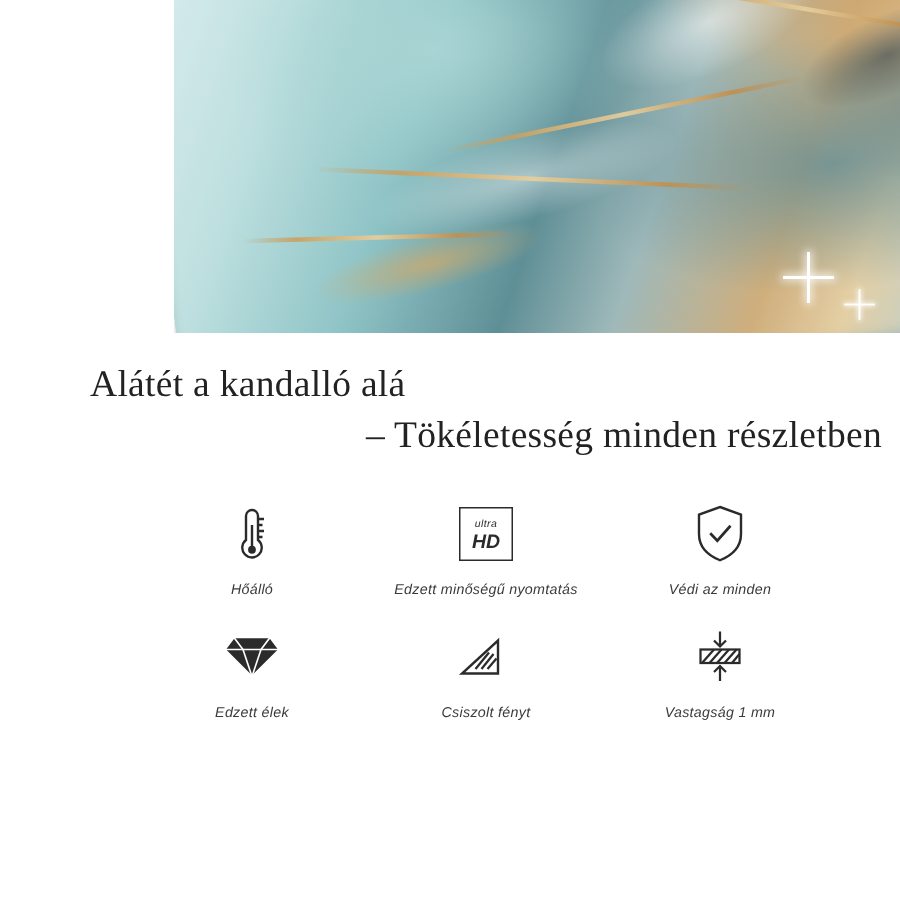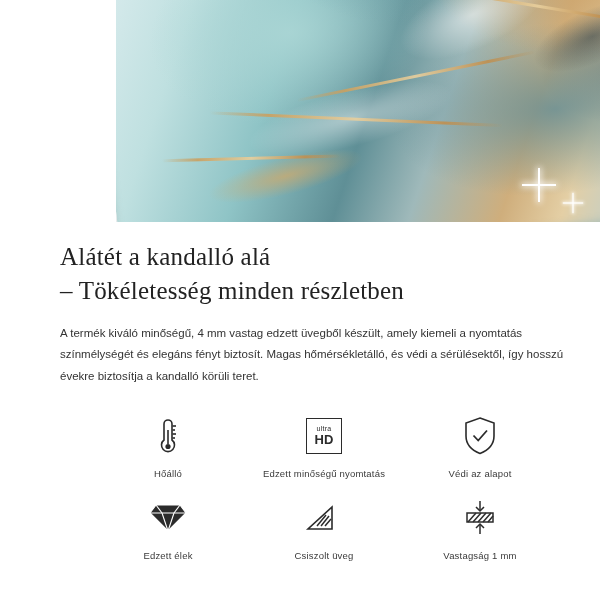--- a/index.html
+++ b/index.html
@@ -130,21 +130,21 @@
   }
   .headline {
     font-family: "Liberation Serif", serif;
     font-size: 25px;
     line-height: 1.34;
     color: #222222;
     font-weight: 400;
     margin: 0 0 16px 0;
     letter-spacing: 0.2px;
   }
-  .headline .line2 { display: block; }
+  .headline .line2 { display: block; text-align: right; }
 
   .body-copy {
     font-size: 11.5px;
     line-height: 1.85;
     color: #333333;
     margin: 0;
     max-width: 528px;
   }
 
   
@@ -153,20 +153,21 @@
     padding: 0 30px;
     display: grid;
     grid-template-columns: repeat(3, 1fr);
     row-gap: 16px;
   }
   .feature {
     display: flex;
     flex-direction: column;
     align-items: center;
     justify-content: flex-start;
+    font-style: italic;
   }
   .feature-icon {
     height: 46px;
     display: flex;
     align-items: center;
     justify-content: center;
   }
   .feature-label {
     margin-top: 9px;
     font-size: 9.5px;
@@ -213,21 +214,20 @@
     <div class="hero-mask-left"></div>
     <div class="hero-sparkle sp1"></div>
     <div class="hero-sparkle sp2"></div>
   </div>
 
   <div class="content">
     <h1 class="headline">
       <span>Alátét a kandalló alá</span>
       <span class="line2">– Tökéletesség minden részletben</span>
     </h1>
-    <p class="body-copy">A termék kiváló minőségű, 4 mm vastag edzett üvegből készült, amely kiemeli a nyomtatás színmélységét és elegáns fényt biztosít. Magas hőmérsékletálló, és védi a sérülésektől, így hosszú évekre biztosítja a kandalló körüli teret.</p>
 
     <div class="features">
 
       <div class="feature">
         <div class="feature-icon">
           <svg width="26" height="40" viewBox="0 0 26 40" fill="none" stroke="#2b2b2b" stroke-width="1.6">
             <path d="M13 4 a4 4 0 0 1 4 4 v16 a6.5 6.5 0 1 1 -8 0 V8 a4 4 0 0 1 4 -4 z"></path>
             <line x1="13" y1="14" x2="13" y2="28"></line>
             <circle cx="13" cy="30.5" r="2.6" fill="#2b2b2b" stroke="none"></circle>
             <line x1="17.5" y1="10" x2="21" y2="10"></line>
@@ -249,21 +249,21 @@
         <div class="feature-label">Edzett minőségű nyomtatás</div>
       </div>
 
       <div class="feature">
         <div class="feature-icon">
           <svg width="38" height="42" viewBox="0 0 38 42" fill="none" stroke="#2b2b2b" stroke-width="1.6">
             <path d="M19 3 L33 8 v13 c0 9 -6.5 14.5 -14 17.5 C11.5 35.5 5 30 5 21 V8 z"></path>
             <polyline points="12.5,20.5 17.2,25.5 26,15.5" stroke-width="1.8"></polyline>
           </svg>
         </div>
-        <div class="feature-label">Védi az alapot</div>
+        <div class="feature-label">Védi az minden</div>
       </div>
 
       <div class="feature">
         <div class="feature-icon">
           <svg width="40" height="34" viewBox="0 0 40 34" fill="#2b2b2b" stroke="#ffffff" stroke-width="1.1">
             <path d="M8 4 h24 l6 8 -18 18 -18 -18 z"></path>
             <line x1="2" y1="12" x2="38" y2="12"></line>
             <line x1="8" y1="4" x2="14" y2="12"></line>
             <line x1="32" y1="4" x2="26" y2="12"></line>
             <line x1="14" y1="12" x2="20" y2="30"></line>
@@ -275,21 +275,21 @@
 
       <div class="feature">
         <div class="feature-icon">
           <svg width="40" height="32" viewBox="0 0 40 32" fill="none" stroke="#2b2b2b" stroke-width="1.5">
             <path d="M4 27 L28 27 L28 5 z" stroke-width="1.6"></path>
             <line x1="13" y1="24" x2="22" y2="13"></line>
             <line x1="17" y1="24" x2="25" y2="14"></line>
             <line x1="21" y1="24" x2="27" y2="17"></line>
           </svg>
         </div>
-        <div class="feature-label">Csiszolt üveg</div>
+        <div class="feature-label">Csiszolt fényt</div>
       </div>
 
       <div class="feature">
         <div class="feature-icon">
           <svg width="40" height="40" viewBox="0 0 40 40" fill="none" stroke="#2b2b2b" stroke-width="1.5">
             <line x1="20" y1="3" x2="20" y2="12"></line>
             <polyline points="16,9 20,13 24,9"></polyline>
             <rect x="7" y="15" width="26" height="9" fill="none"></rect>
             <line x1="8" y1="24" x2="16" y2="15"></line>
             <line x1="13" y1="24" x2="21" y2="15"></line>

